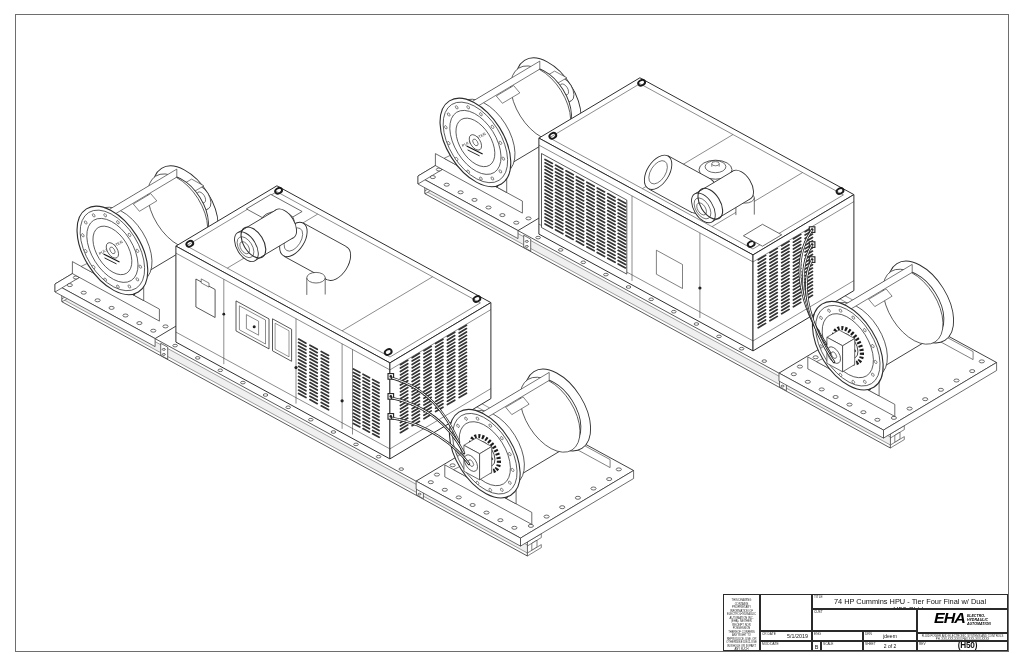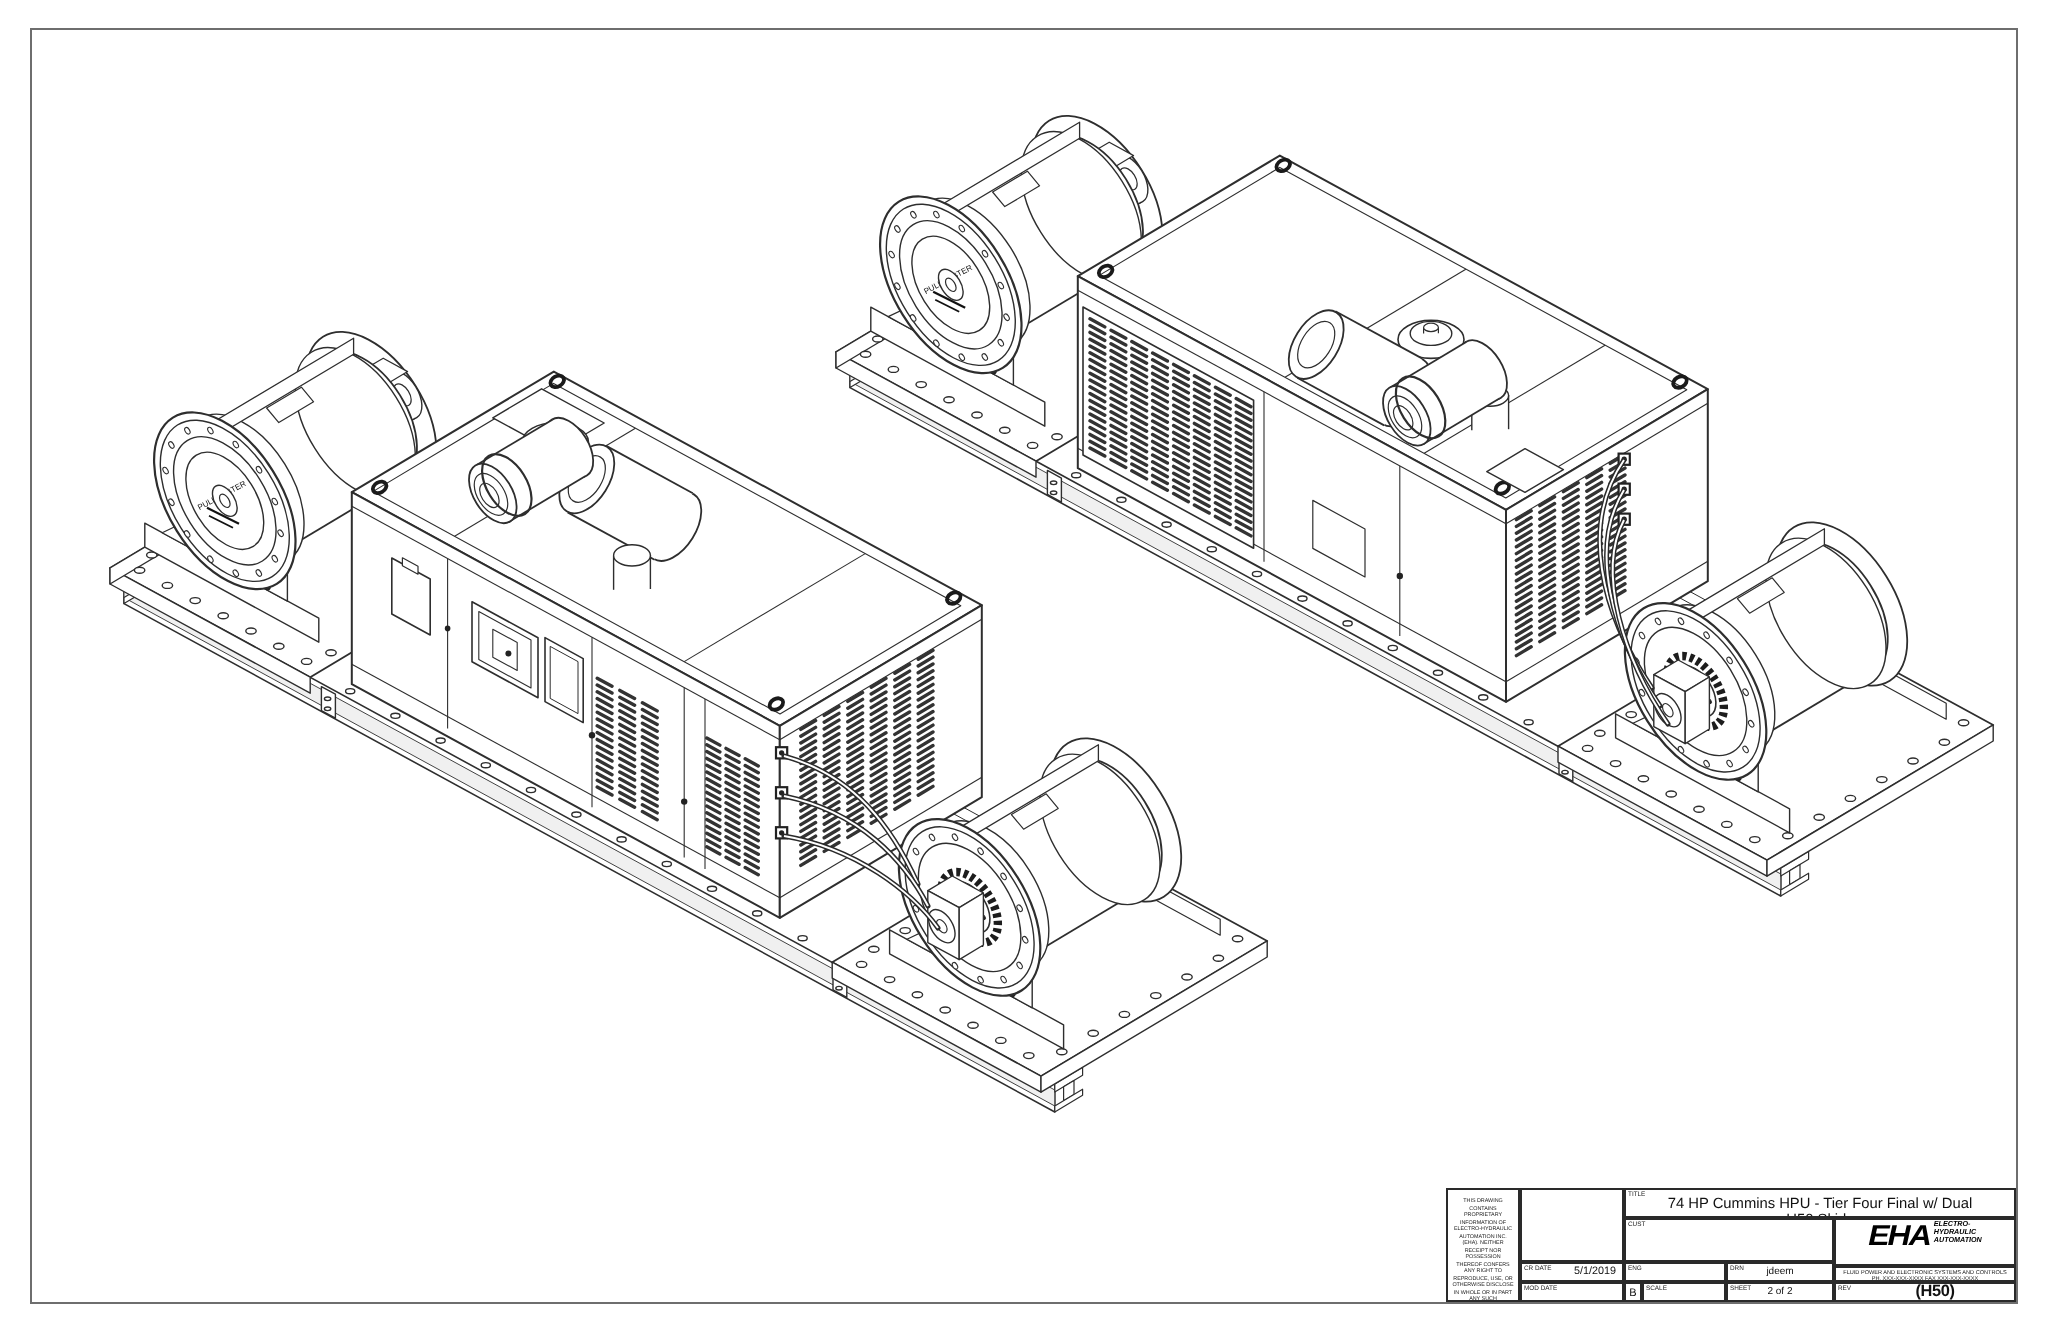--- a/index.html
+++ b/index.html
@@ -9,21 +9,21 @@
   #titleblock{position:absolute;left:723px;top:594px;width:285px;height:57px;background:#fdba74}
   .cell{position:absolute;box-sizing:border-box;border:0.8px solid #2a2a2a;background:#fff;overflow:hidden}
   .lbl{position:absolute;left:1px;top:0.5px;font-size:3.2px;color:#222;letter-spacing:0;line-height:1}
   .disc{font-size:2.7px;line-height:1.3;color:#222;text-align:center;padding:4px 2px;text-transform:uppercase}
   .titletext{position:absolute;left:0;right:0;top:3px;text-align:center;font-size:7.4px;line-height:1.05;color:#111;white-space:pre-line}
   .val-date{position:absolute;right:3px;bottom:1px;font-size:5.4px;color:#111}
   .val-mid{position:absolute;left:0;right:0;bottom:1px;text-align:center;font-size:5px;color:#111}
   .val-rev{position:absolute;left:10px;right:0;bottom:0.5px;text-align:center;font-size:8.2px;font-weight:700;color:#111;letter-spacing:-0.2px}
   .val-size{position:absolute;left:0;right:0;top:1.5px;text-align:center;font-size:5.5px;color:#111}
   .tagline{position:absolute;left:0;right:0;top:0.5px;text-align:center;font-size:2.8px;color:#222;line-height:1.25}
-  .ehabox{position:absolute;left:0;right:0;top:1px;display:flex;align-items:flex-start;justify-content:center;gap:2px}
+  .ehabox{position:absolute;left:0;right:0;top:1px;display:flex;align-items:flex-end;justify-content:center;gap:2px}
   .eha{font-style:italic;font-weight:900;font-size:16px;letter-spacing:-1px;color:#000;line-height:1;transform:scaleY(0.9)}
   .ehatxt{font-style:italic;font-weight:900;font-size:3.6px;line-height:1.1;color:#000}
 </style>
 </head>
 <body>
 
 <div id="sheet">
   <div id="border"></div>
   <svg id="drawing" width="1024" height="663" viewBox="0 0 1024 663">
       <g>

